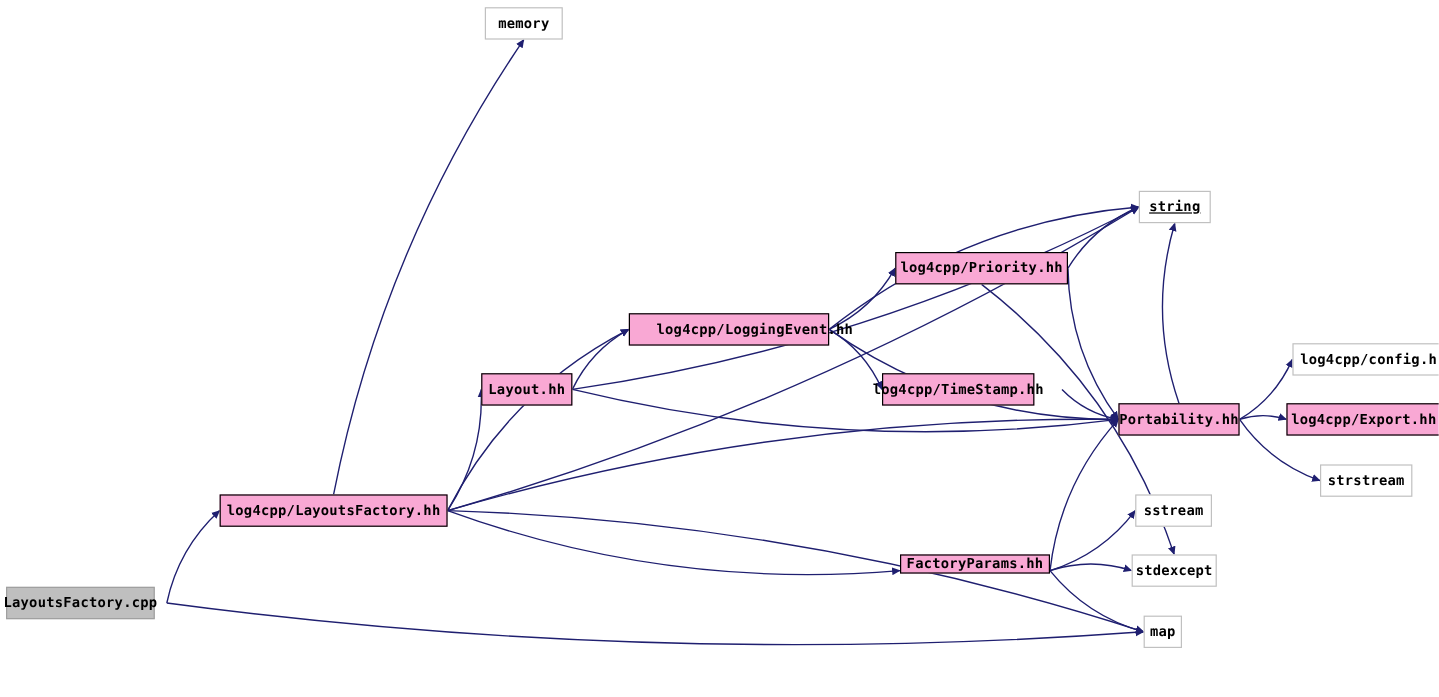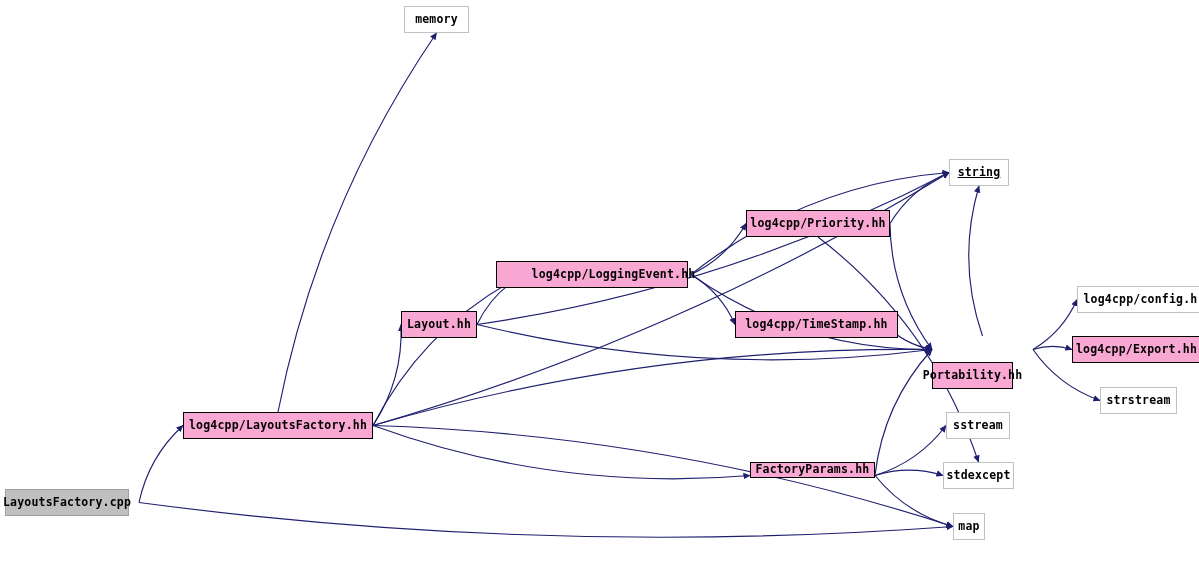--- a/index.html
+++ b/index.html
@@ -58,33 +58,33 @@
   <div id="nodes">
       <div class="node sys" style="left: 404px; top: 6px; width: 65px; height: 27px;">
         <span>memory</span>
       </div>
       <div class="node sys" style="left: 949px; top: 159px; width: 60px; height: 27px; text-decoration: underline;">
         <span>string</span>
       </div>
       <div class="node own" style="left: 746px; top: 210px; width: 144px; height: 27px;">
         <span>log4cpp/Priority.hh</span>
       </div>
-      <div class="node own" style="left: 496px; top: 261px; width: 192px; height: 27px; padding-left: 43px;">
+      <div class="node own" style="left: 524px; top: 261px; width: 167px; height: 27px; padding-left: 43px;">
         <span>log4cpp/LoggingEvent.hh</span>
       </div>
       <div class="node sys" style="left: 1077px; top: 286px; width: 127px; height: 27px;">
         <span>log4cpp/config.h</span>
       </div>
       <div class="node own" style="left: 401px; top: 311px; width: 76px; height: 27px;">
         <span>Layout.hh</span>
       </div>
-      <div class="node own" style="left: 735px; top: 311px; width: 163px; height: 27px;">
+      <div class="node own" style="left: 735px; top: 311px; width: 127px; height: 27px;">
         <span>log4cpp/TimeStamp.hh</span>
       </div>
-      <div class="node own" style="left: 932px; top: 336px; width: 81px; height: 27px; margin-top: 26px;">
+      <div class="node own" style="left: 932px; top: 336px; width: 101px; height: 27px;">
         <span>Portability.hh</span>
       </div>
       <div class="node own" style="left: 1072px; top: 336px; width: 129px; height: 27px;">
         <span>log4cpp/Export.hh</span>
       </div>
       <div class="node sys" style="left: 1100px; top: 387px; width: 77px; height: 27px;">
         <span>strstream</span>
       </div>
       <div class="node own" style="left: 183px; top: 412px; width: 190px; height: 27px;">
         <span>log4cpp/LayoutsFactory.hh</span>

